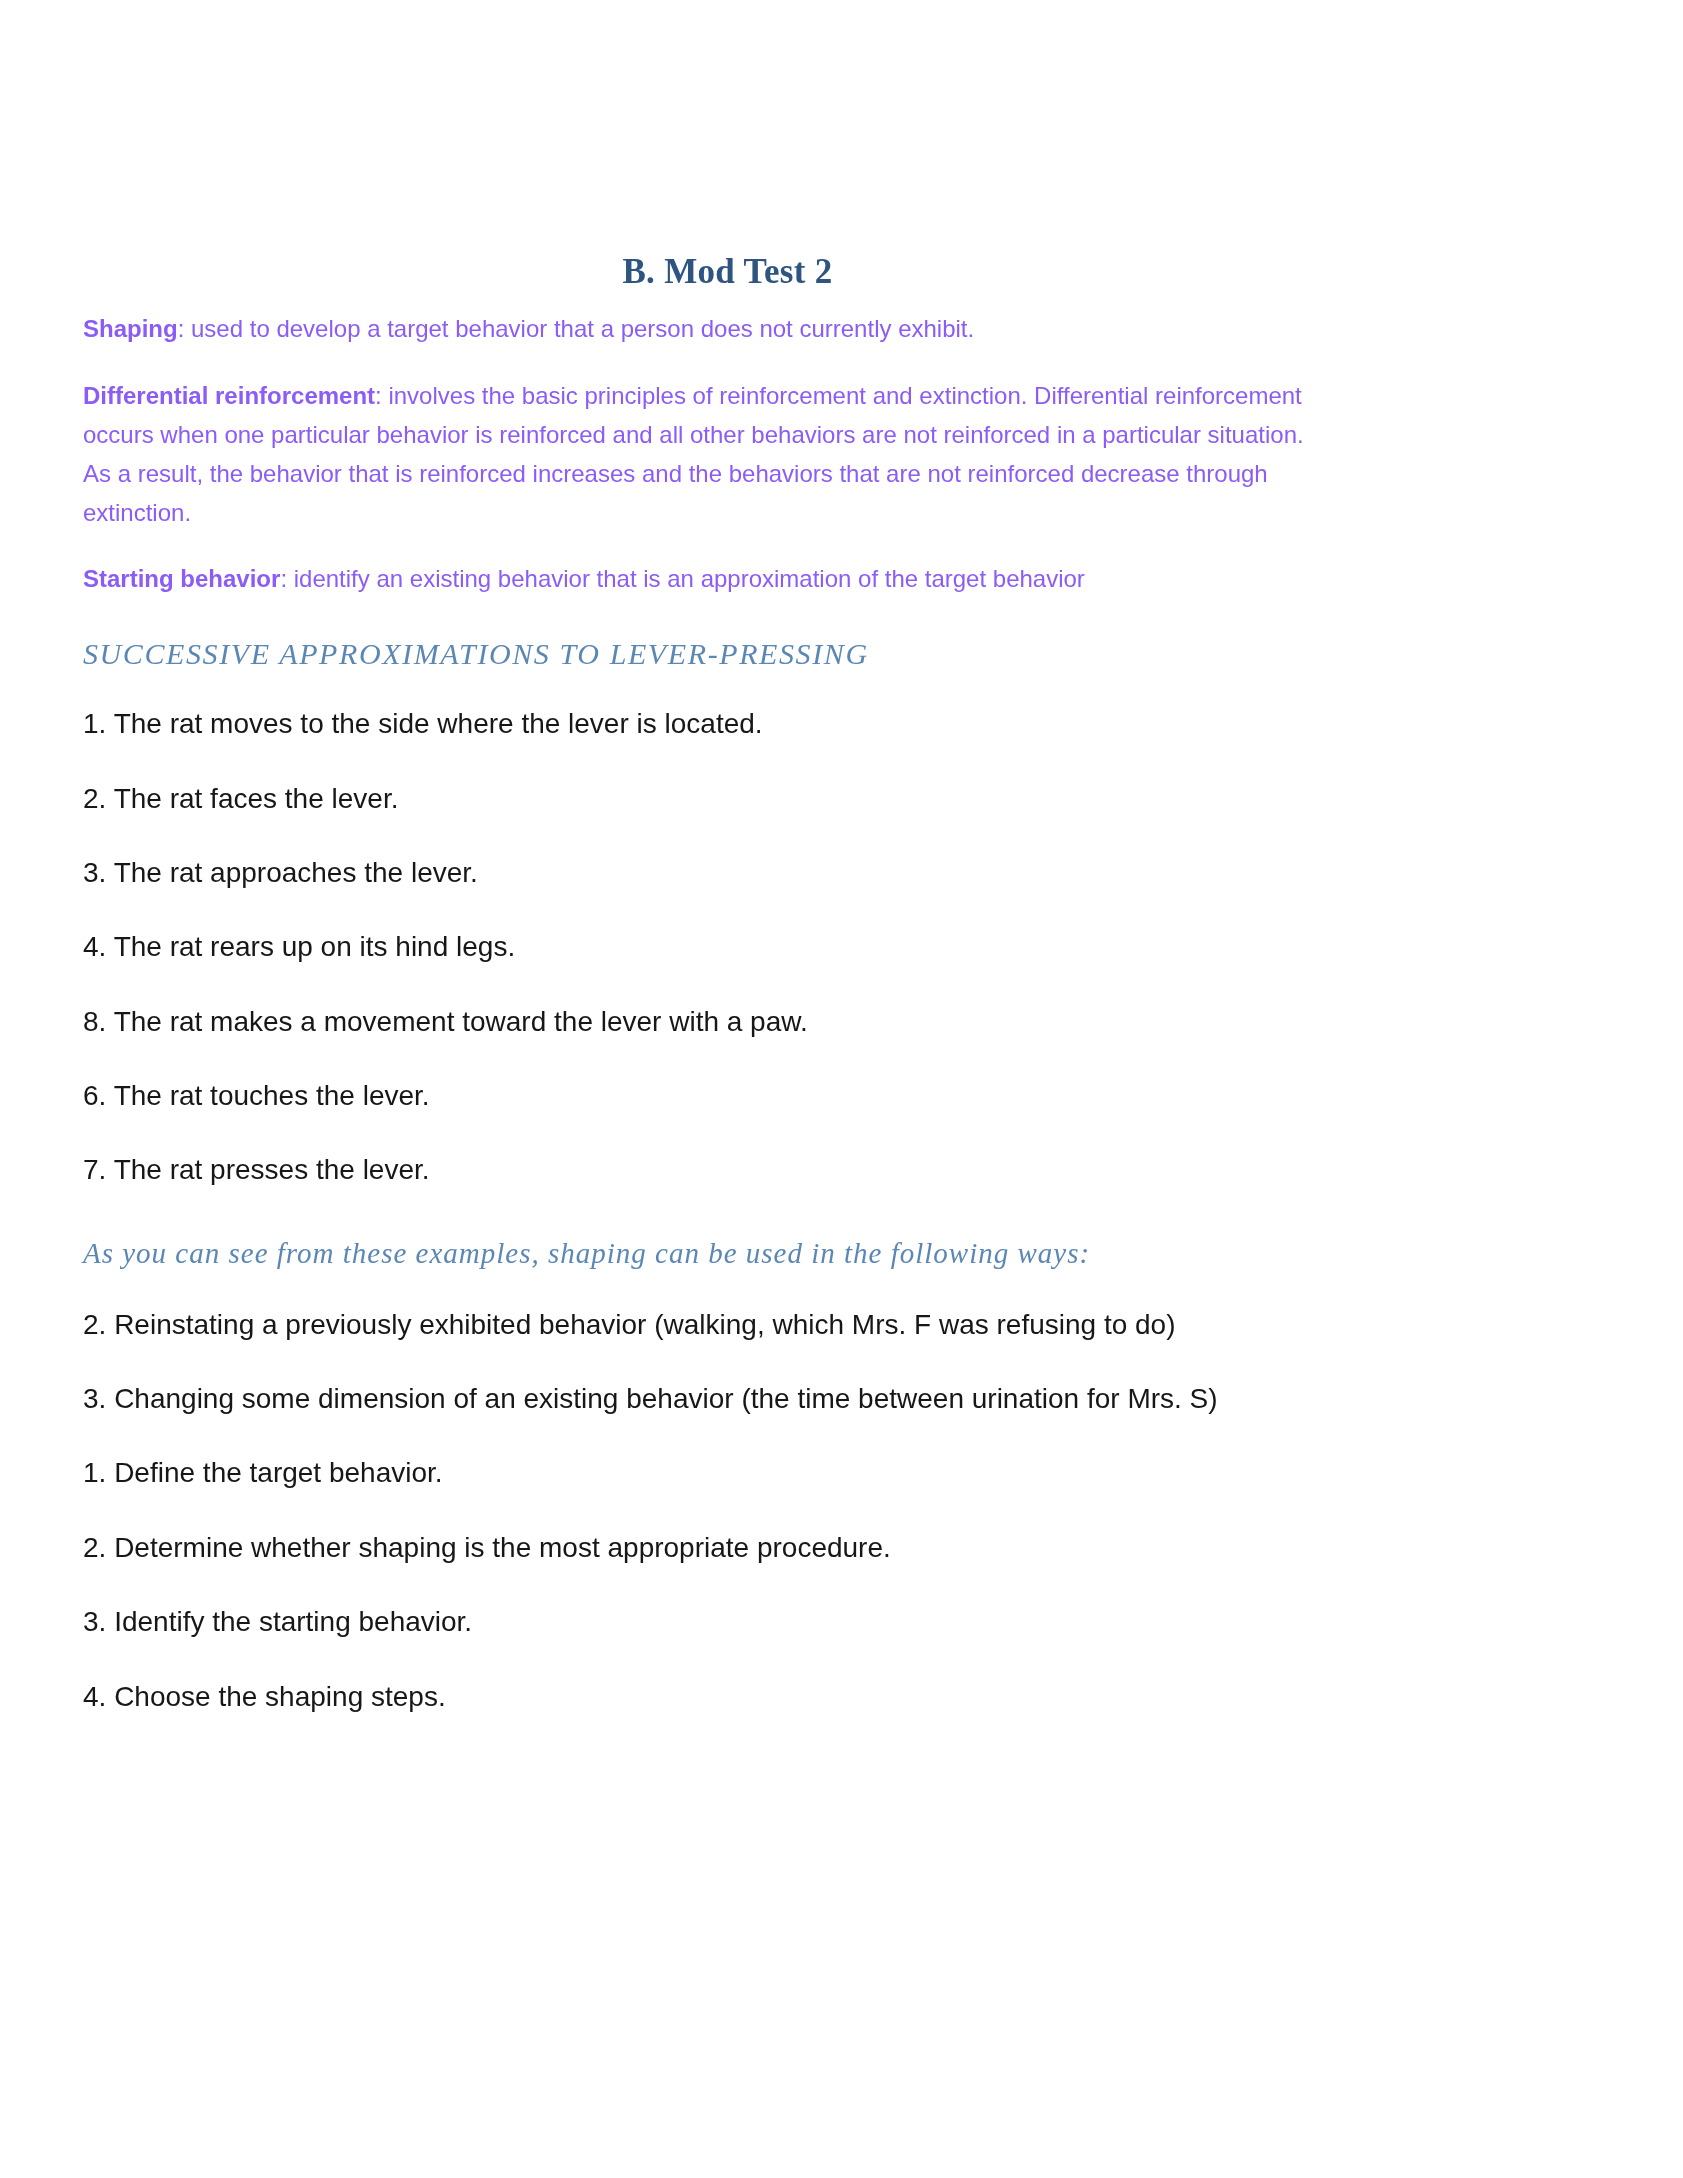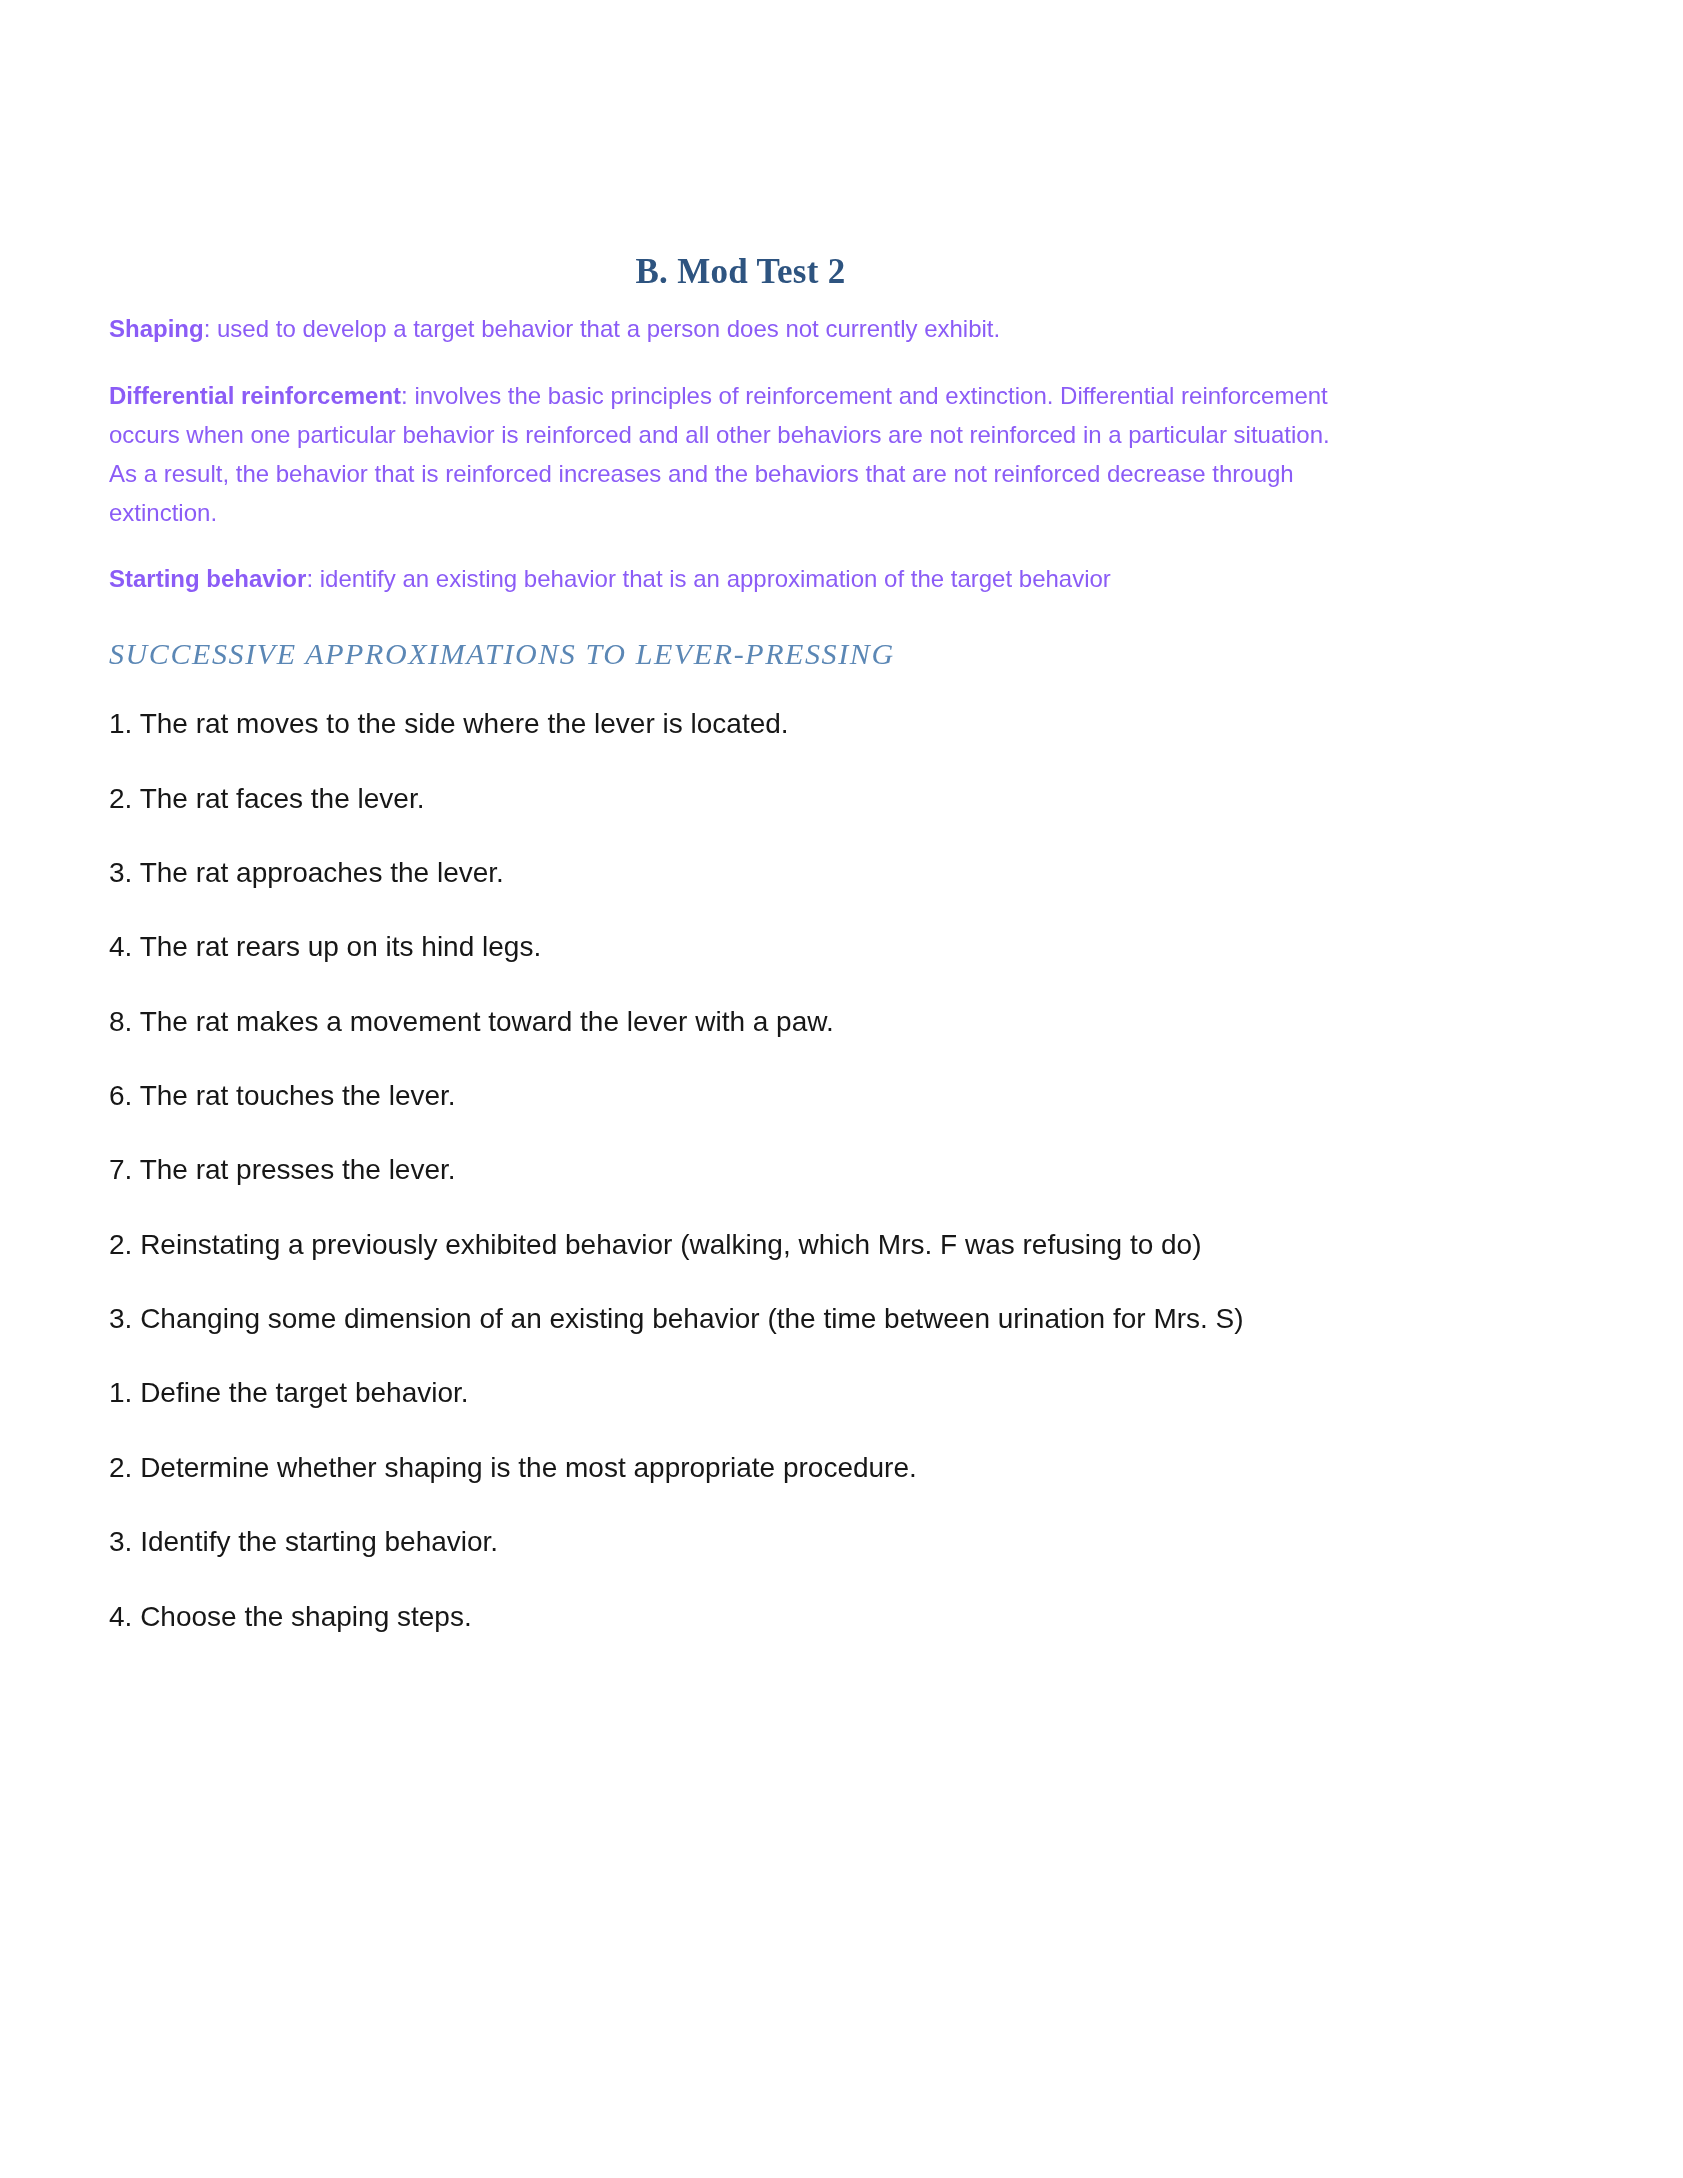--- a/index.html
+++ b/index.html
@@ -14,21 +14,21 @@
     font-family: "Liberation Sans", sans-serif;
     color: #1a1a1a;
     -webkit-font-smoothing: antialiased;
   }
   .page {
     position: relative;
     width: 1683px;
     height: 1730px;
     background: #ffffff;
     box-sizing: border-box;
-    padding: 252px 252px 0 109px;
+    padding: 252px 252px 0 83px;
   }
   .doc-title {
     font-family: "Liberation Serif", serif;
     font-weight: bold;
     font-size: 35px;
     color: #2e5480;
     text-align: center;
     margin: 0 0 18px 0;
     letter-spacing: 0.3px;
     padding-right: 59px;
@@ -92,20 +92,21 @@
   <h2 class="section-heading">SUCCESSIVE APPROXIMATIONS TO LEVER-PRESSING</h2>
 
   <p class="list-item">1. The rat moves to the side where the lever is located.</p>
   <p class="list-item">2. The rat faces the lever.</p>
   <p class="list-item">3. The rat approaches the lever.</p>
   <p class="list-item">4. The rat rears up on its hind legs.</p>
   <p class="list-item">8. The rat makes a movement toward the lever with a paw.</p>
   <p class="list-item">6. The rat touches the lever.</p>
   <p class="list-item">7. The rat presses the lever.</p>
 
+  <h2 class="section-heading sentence-case">As you can see from these examples, shaping can be used in the following ways:</h2>
 
   <p class="list-item">2. Reinstating a previously exhibited behavior (walking, which Mrs. F was refusing to do)</p>
   <p class="list-item">3. Changing some dimension of an existing behavior (the time between urination for Mrs. S)</p>
 
 
   <p class="list-item">1. Define the target behavior.</p>
   <p class="list-item">2. Determine whether shaping is the most appropriate procedure.</p>
   <p class="list-item">3. Identify the starting behavior.</p>
   <p class="list-item">4. Choose the shaping steps.</p>
 

